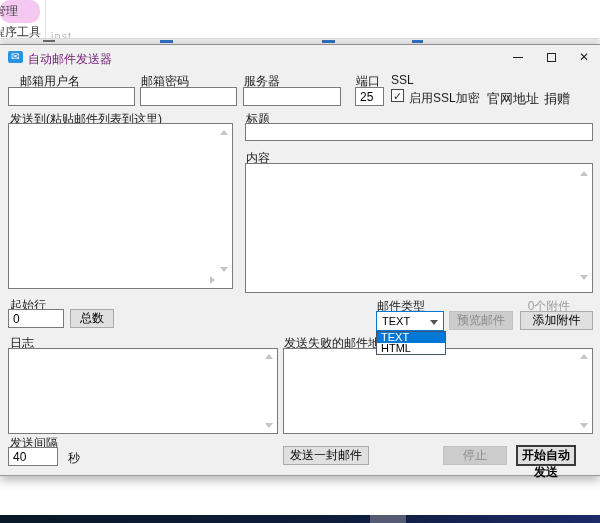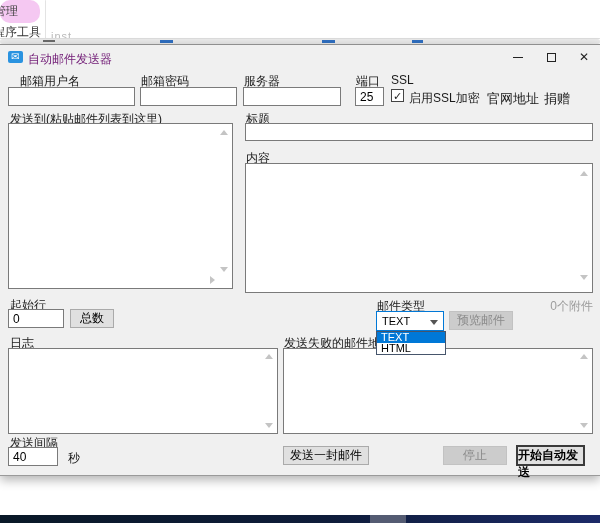--- a/index.html
+++ b/index.html
@@ -59,26 +59,26 @@
   
   #mailtype-combo { position:absolute; left:376px; top:266px; width:68px; height:20px;
     background:#fff; border:1px solid #0078d7; }
   #mailtype-value { position:absolute; left:5px; top:3px; font-size:11px; }
   #combo-chevron { position:absolute; right:5px; top:8px; }
   #mailtype-list { position:absolute; left:376px; top:286px; width:70px; background:#fff;
     border:1px solid #46556b; z-index:20; }
   .dd-item { height:11px; line-height:11px; font-size:11px; padding:0 0 0 4px; color:#000; }
   .dd-item.sel { background:#0078d7; color:#fff; }
 
-  #attach-count { position:absolute; left:505px; top:253px; width:88px; text-align:right;
+  #attach-count { position:absolute; left:505px; top:253px; width:88px; text-align:center;
     color:#9d9d9d; font-size:12px; }
 
-  #start-btn { position:absolute; left:516px; top:400px; width:69px; height:21px;
+  #start-btn { position:absolute; left:516px; top:400px; width:60px; height:21px;
     background:#e0e0e0; border:2px solid #3a3a3a; font-weight:bold; font-size:12px;
-    line-height:17px; }
+    text-align:center; line-height:17px; }
 
   
   #taskbar { position:absolute; left:0; top:515px; width:600px; height:8px;
     background:linear-gradient(90deg,#091827 0%,#0e1c3a 55%,#1c2a68 100%); }
   #taskbar-seg { position:absolute; left:370px; top:515px; width:36px; height:8px; background:#545b72; }
 </style>
 </head>
 <body>
 
 <div class="abs" id="bg-tab-manage"><span>管理</span></div>
@@ -141,20 +141,21 @@
     <span id="mailtype-value">TEXT</span>
     <span class="tri tri-down" id="combo-chevron" style="border-top-color:#555;"></span>
   </div>
   <div id="mailtype-list">
     <div class="dd-item sel">TEXT</div>
     <div class="dd-item">HTML</div>
   </div>
 
   <div class="btn disabled" style="left:449px;top:266px;width:64px;">预览邮件</div>
   <div id="attach-count">0个附件</div>
+  <div class="btn" style="left:520px;top:266px;width:73px;">添加附件</div>
 
   <div class="lbl" style="left:10px;top:290px;">日志</div>
   <div class="ta" style="left:8px;top:303px;width:270px;height:86px;">
     <span class="tri tri-up" style="right:4px;top:5px;"></span>
     <span class="tri tri-down" style="right:4px;bottom:5px;"></span>
   </div>
   <div class="lbl" style="left:284px;top:290px;">发送失败的邮件地址</div>
   <div class="ta" style="left:283px;top:303px;width:310px;height:86px;">
     <span class="tri tri-up" style="right:4px;top:5px;"></span>
     <span class="tri tri-down" style="right:4px;bottom:5px;"></span>

